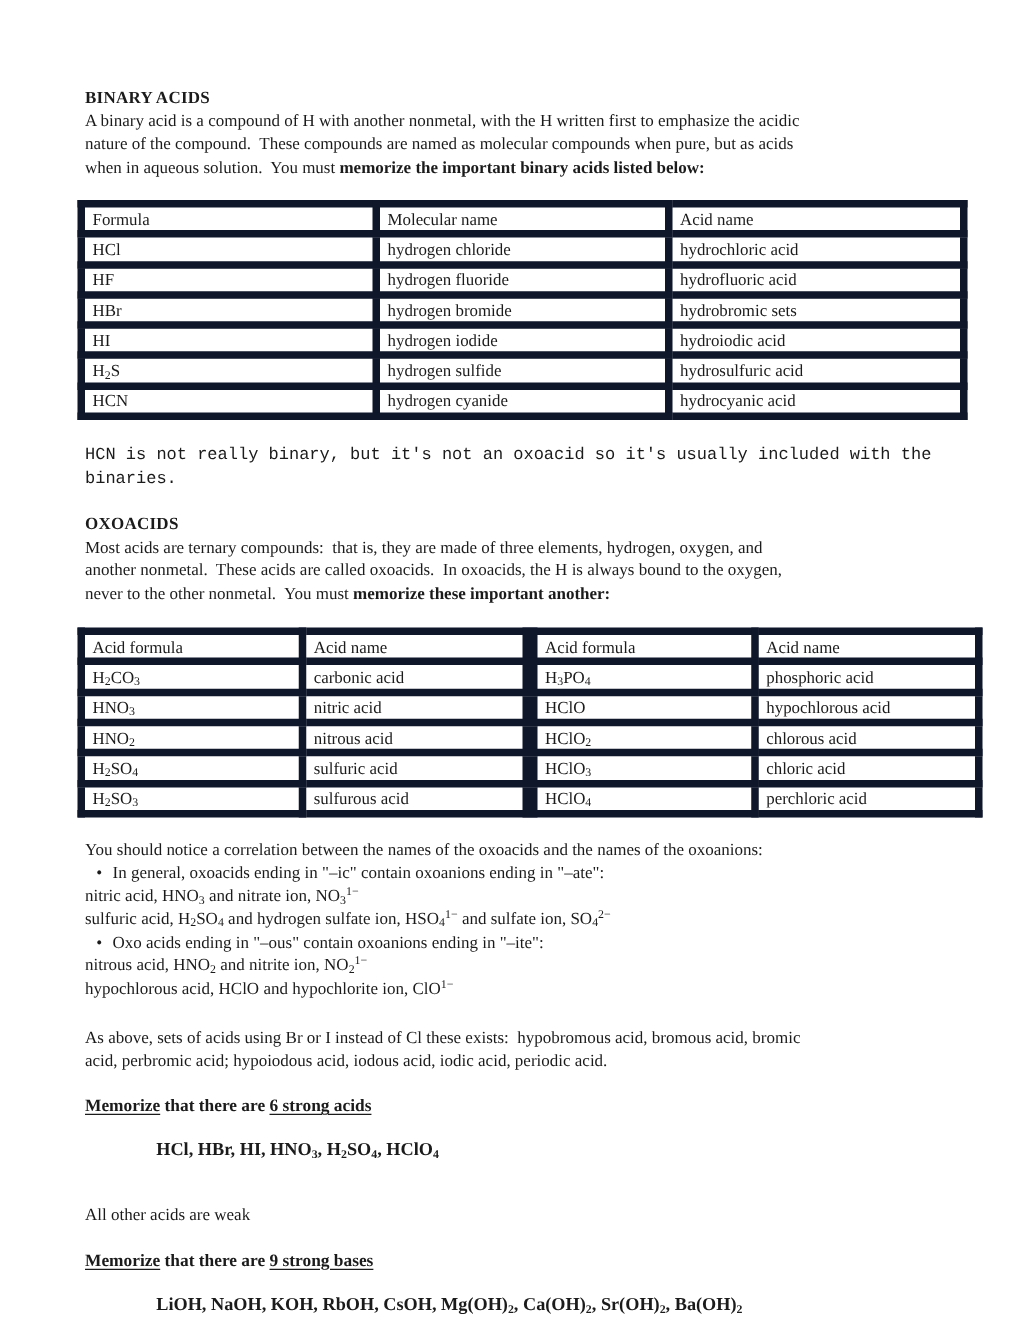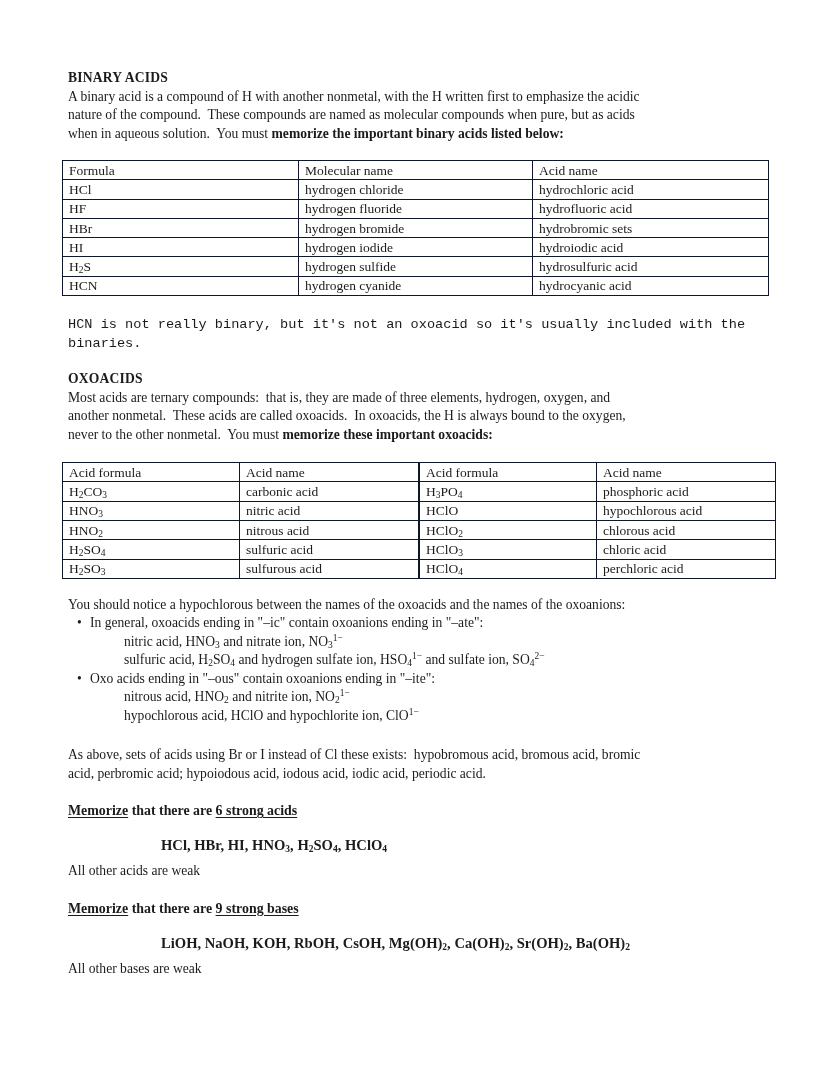--- a/index.html
+++ b/index.html
@@ -46,21 +46,21 @@
   sup {
     font-size: 9.5px;
     line-height: 0;
     vertical-align: 5px;
   }
   table {
     border-collapse: collapse;
     table-layout: fixed;
   }
   td {
-    border: 1px solid #0f172a;
+    border: 6px solid #0f172a;
     padding: 0 0 0 6px;
     height: 18.3px;
     line-height: 17px;
     font-size: 13.5px;
     overflow: hidden;
     white-space: nowrap;
   }
   .binary-table { width: 706px; margin-top: 17px; }
   .binary-table col:nth-child(1) { width: 236px; }
   .binary-table col:nth-child(2) { width: 234px; }
@@ -81,41 +81,41 @@
   .bullet-line {
     display: flex;
     line-height: 18.5px;
     white-space: pre-wrap;
   }
   .bullet {
     width: 13px;
     margin-left: 9px;
     flex: 0 0 13px;
   }
-  .example { margin-left: 56px; }
+  .example { }
   .br-i-block { margin-top: 21px; }
   .memorize-heading {
     margin-left: 6px;
     margin-top: 19px;
     font-weight: bold;
     font-size: 13.9px;
     line-height: 18.5px;
     white-space: pre-wrap;
   }
   .strong-list {
-    margin-left: 99px;
+    margin-left: 63px;
     margin-top: 15.5px;
     font-weight: bold;
     font-size: 14.6px;
     line-height: 19px;
     white-space: pre-wrap;
   }
   .weak-note {
     margin-left: 6px;
-    margin-top: 7px;
+    margin-top: 33px;
     line-height: 18.5px;
   }
 </style>
 </head>
 <body>
 
 <div class="page">
 
   <div class="section-title text-block">BINARY ACIDS</div>
 
@@ -170,21 +170,21 @@
       </tbody>
     </table>
 
   <div class="line text-block note-line">HCN is not really binary, but it's not an oxoacid so it's usually included with the binaries.</div>
 
   <div class="section-title text-block oxo-title">OXOACIDS</div>
 
   <div class="text-block">
       <div class="line">Most acids are ternary compounds:  that is, they are made of three elements, hydrogen, oxygen, and</div>
       <div class="line">another nonmetal.  These acids are called oxoacids.  In oxoacids, the H is always bound to the oxygen,</div>
-      <div class="line">never to the other nonmetal.  You must <b>memorize these important oxoacids:</b></div>
+      <div class="line">never to the other nonmetal.  You must <b>memorize these important another:</b></div>
     </div>
 
   <div class="oxo-tables">
     <table class="oxo-table">
       <colgroup>
           <col>
           <col>
         </colgroup>
     <tbody>
           <tr>
@@ -241,21 +241,21 @@
           </tr>
           <tr>
             <td>HClO<sub>4</sub></td>
             <td>perchloric acid</td>
           </tr>
         </tbody>
       </table>
   </div>
 
   <div class="correlation text-block">
-    <div class="line">You should notice a hypochlorous between the names of the oxoacids and the names of the oxoanions:</div>
+    <div class="line">You should notice a correlation between the names of the oxoacids and the names of the oxoanions:</div>
     <div>
         <div class="bullet-line"><span class="bullet">•</span><span>In general, oxoacids ending in "–ic" contain oxoanions ending in "–ate":</span></div>
         <div class="line example">nitric acid, HNO<sub>3</sub> and nitrate ion, NO<sub>3</sub><sup>1−</sup></div>
         <div class="line example">sulfuric acid, H<sub>2</sub>SO<sub>4</sub> and hydrogen sulfate ion, HSO<sub>4</sub><sup>1−</sup> and sulfate ion, SO<sub>4</sub><sup>2−</sup></div>
         <div class="bullet-line"><span class="bullet">•</span><span>Oxo acids ending in "–ous" contain oxoanions ending in "–ite":</span></div>
         <div class="line example">nitrous acid, HNO<sub>2</sub> and nitrite ion, NO<sub>2</sub><sup>1−</sup></div>
         <div class="line example">hypochlorous acid, HClO and hypochlorite ion, ClO<sup>1−</sup></div>
       </div>
   </div>
 

